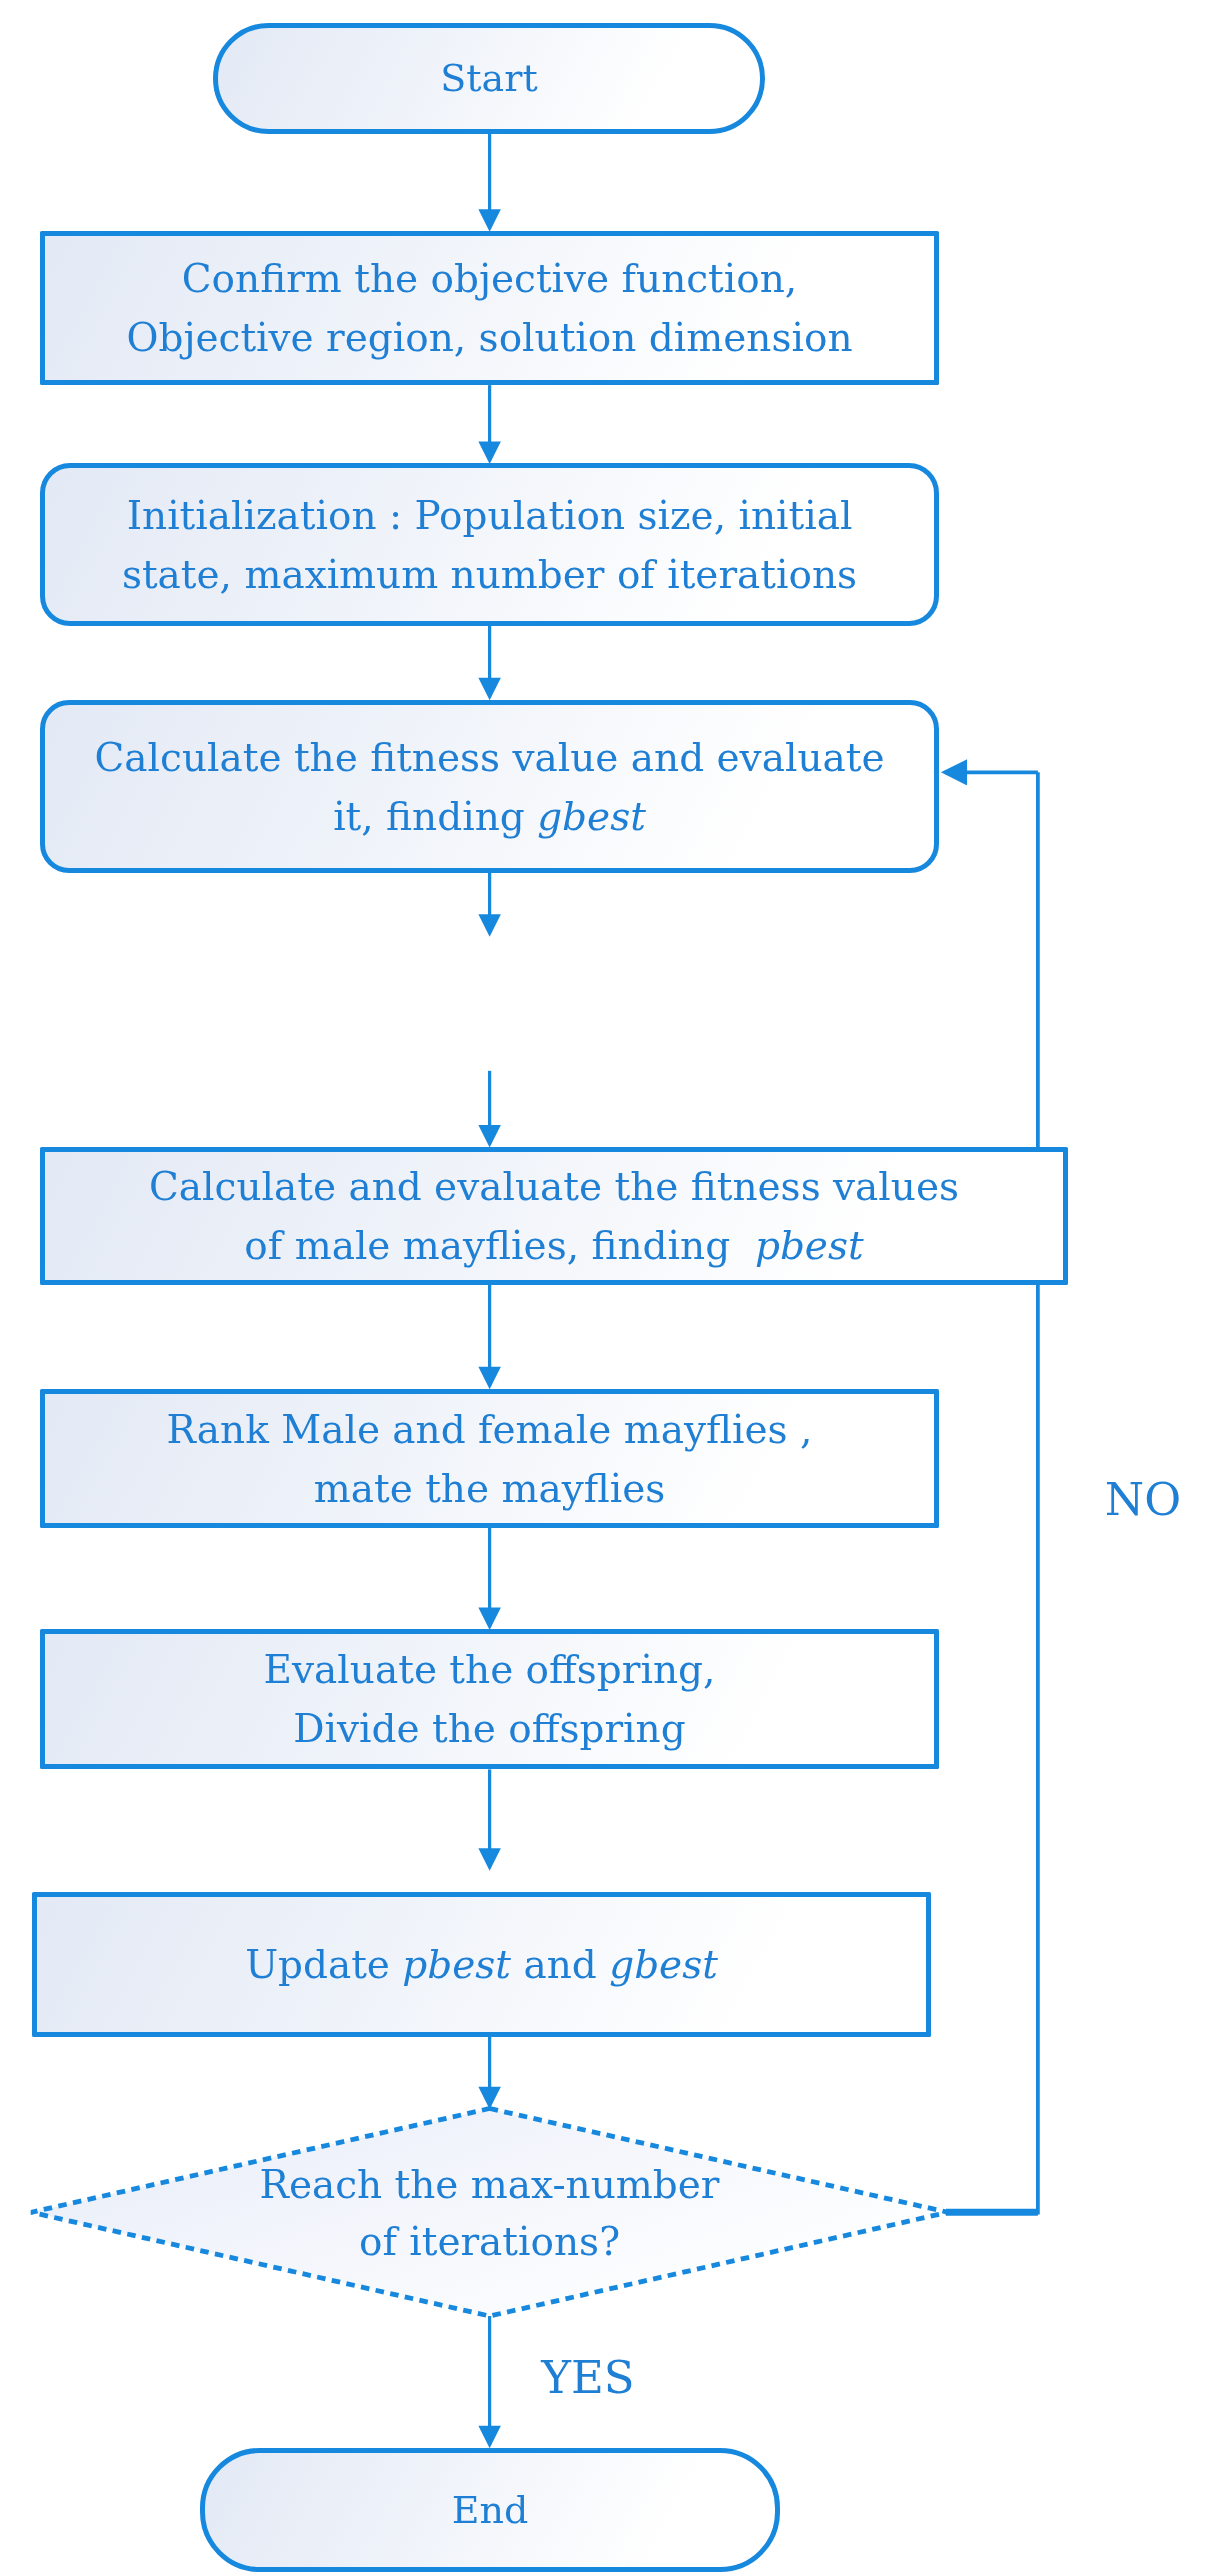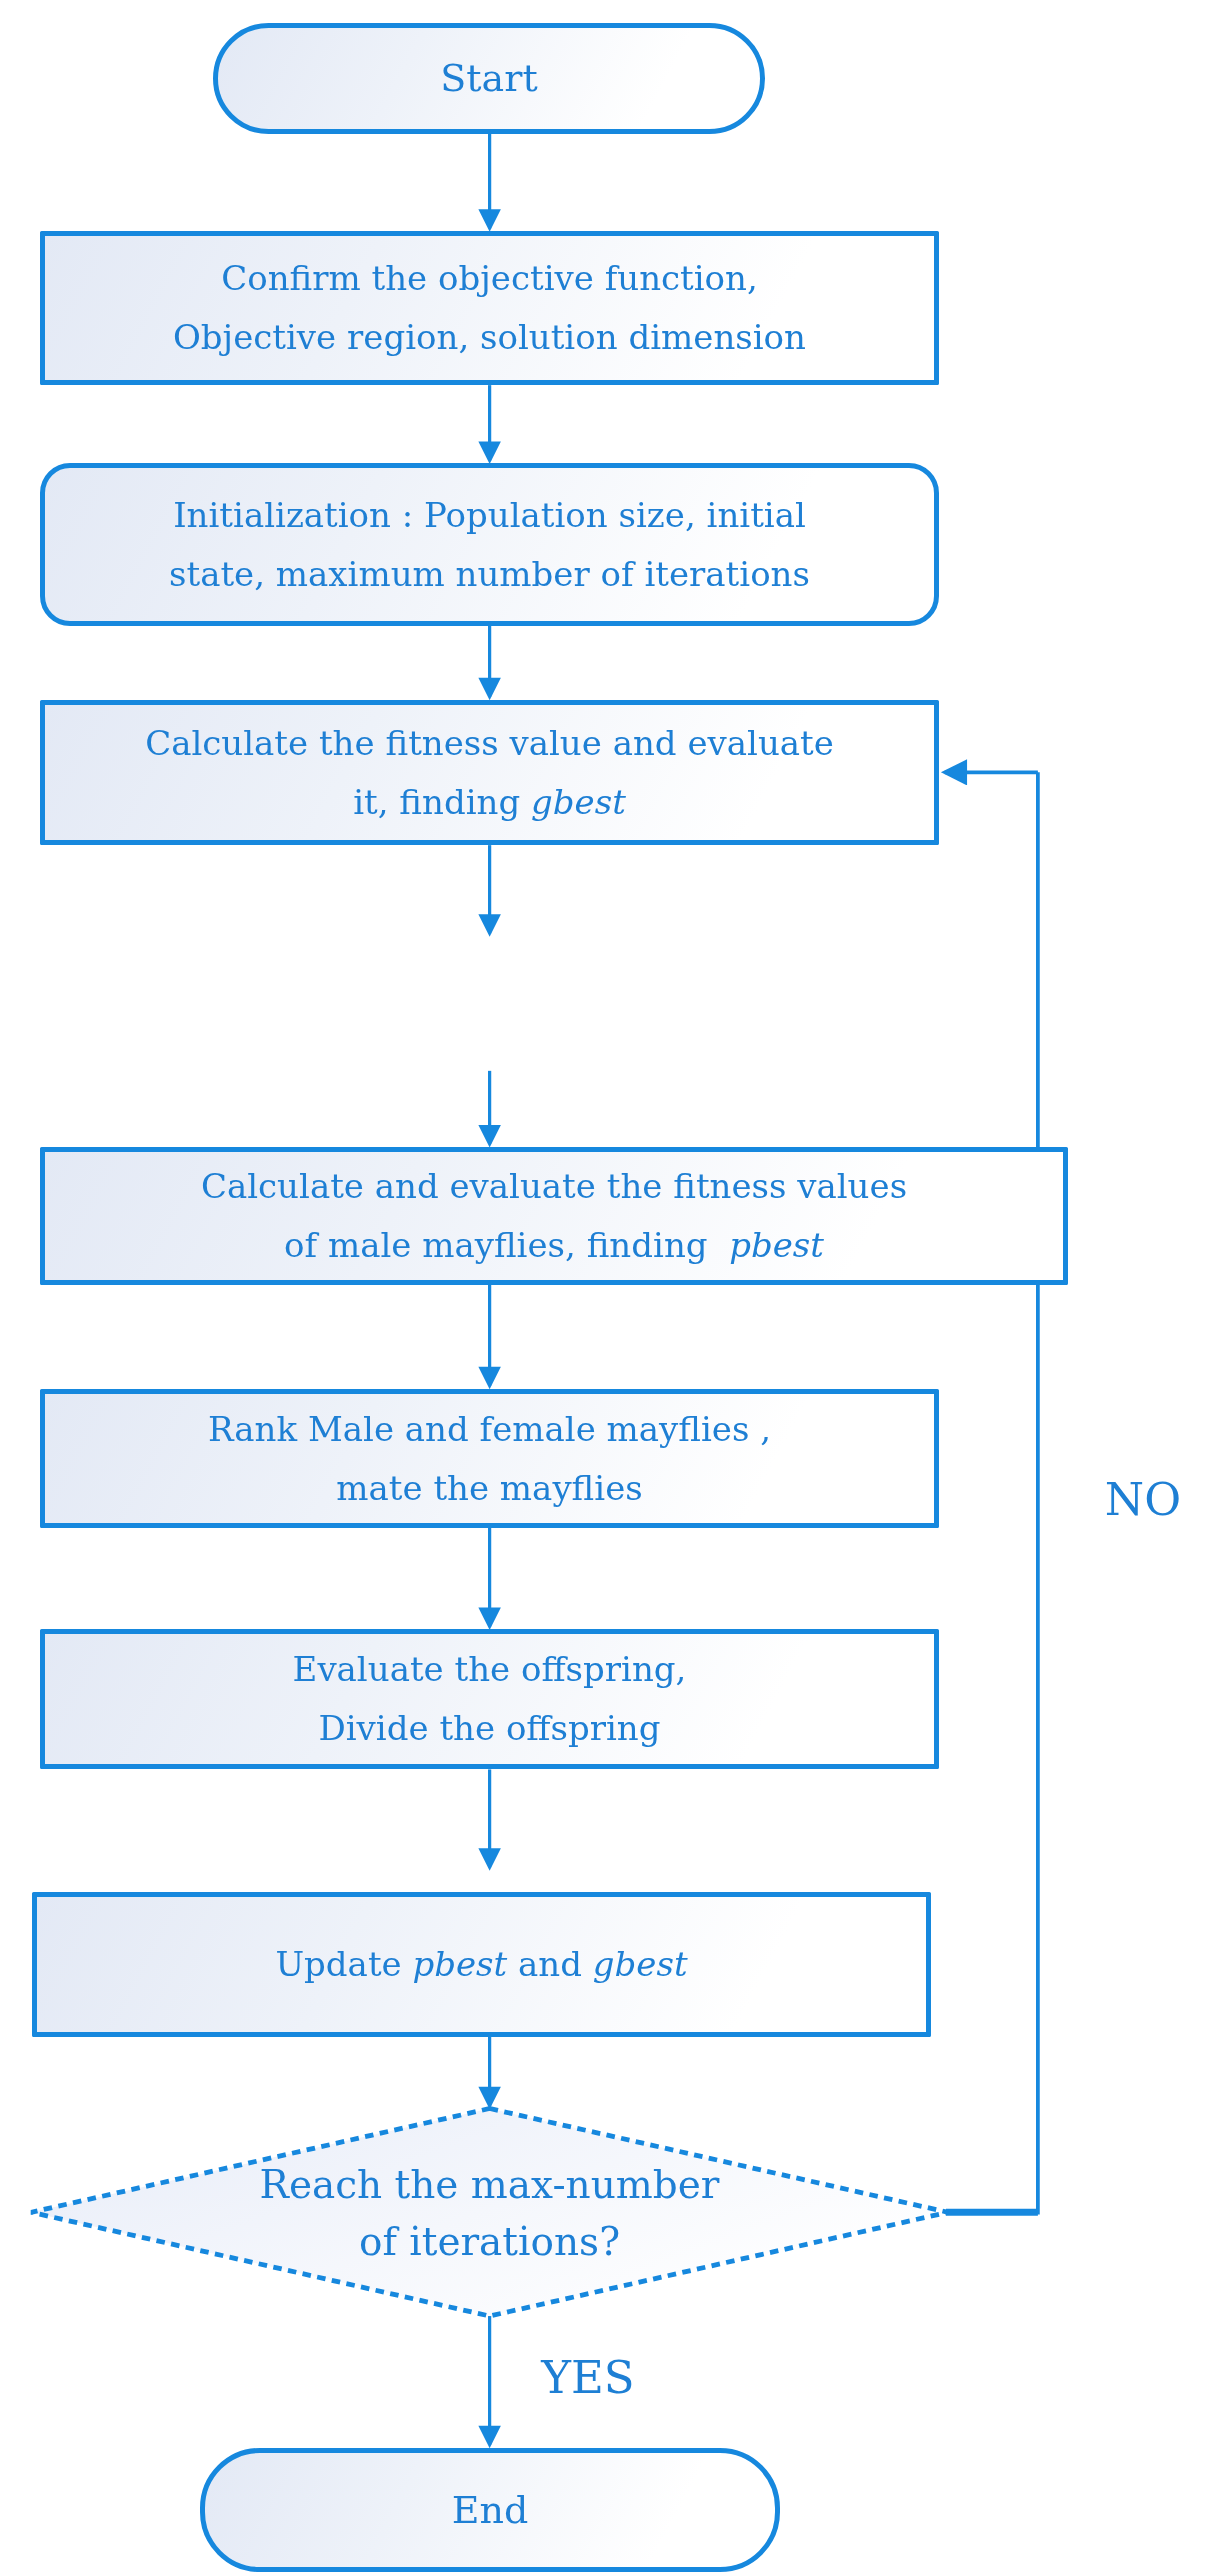--- a/index.html
+++ b/index.html
@@ -8,21 +8,21 @@
   .layer{position:absolute;left:0;top:0;}
   .node{
     position:absolute;
     box-sizing:border-box;
     display:flex;
     flex-direction:column;
     align-items:center;
     justify-content:center;
     text-align:center;
     color:#1E7FD4;
-    font-size:34px;
+    font-size:39px;
     line-height:59px;
     background:linear-gradient(118deg,#e3e9f5 0%,#eef2f9 35%,#ffffff 80%);
   }
   .process{border:5.3px solid #1688DE;border-radius:1.6px;}
   .stadium{border:5.3px solid #1688DE;font-size:38px;}
   .stadium.start{border-radius:56px;}
   .stadium.end{border-radius:60px;}
   .nline{white-space:pre;}
   .it{font-style:italic;}
   .decision-text{
@@ -85,21 +85,21 @@
   <div class="node process" style="left:40px;top:231px;width:899px;height:154px;">
     <div class="nline">Confirm the objective function,</div>
     <div class="nline">Objective region, solution dimension</div>
   </div>
 
   <div class="node process" style="left:40px;top:463px;width:899px;height:163px;border-radius:30px;">
     <div class="nline">Initialization : Population size, initial</div>
     <div class="nline">state, maximum number of iterations</div>
   </div>
 
-  <div class="node process" style="left:40px;top:700px;width:899px;height:145px;">
+  <div class="node process" style="left:40px;top:700px;width:899px;height:173px;border-radius:29px;">
     <div class="nline">Calculate the fitness value and evaluate</div>
     <div class="nline"><span>it, finding </span><span class="it">gbest</span></div>
   </div>
 
 
   <div class="node process" style="left:40px;top:1147px;width:1028px;height:138px;">
     <div class="nline">Calculate and evaluate the fitness values</div>
     <div class="nline"><span>of male mayflies, finding  </span><span class="it">pbest</span></div>
   </div>
 

